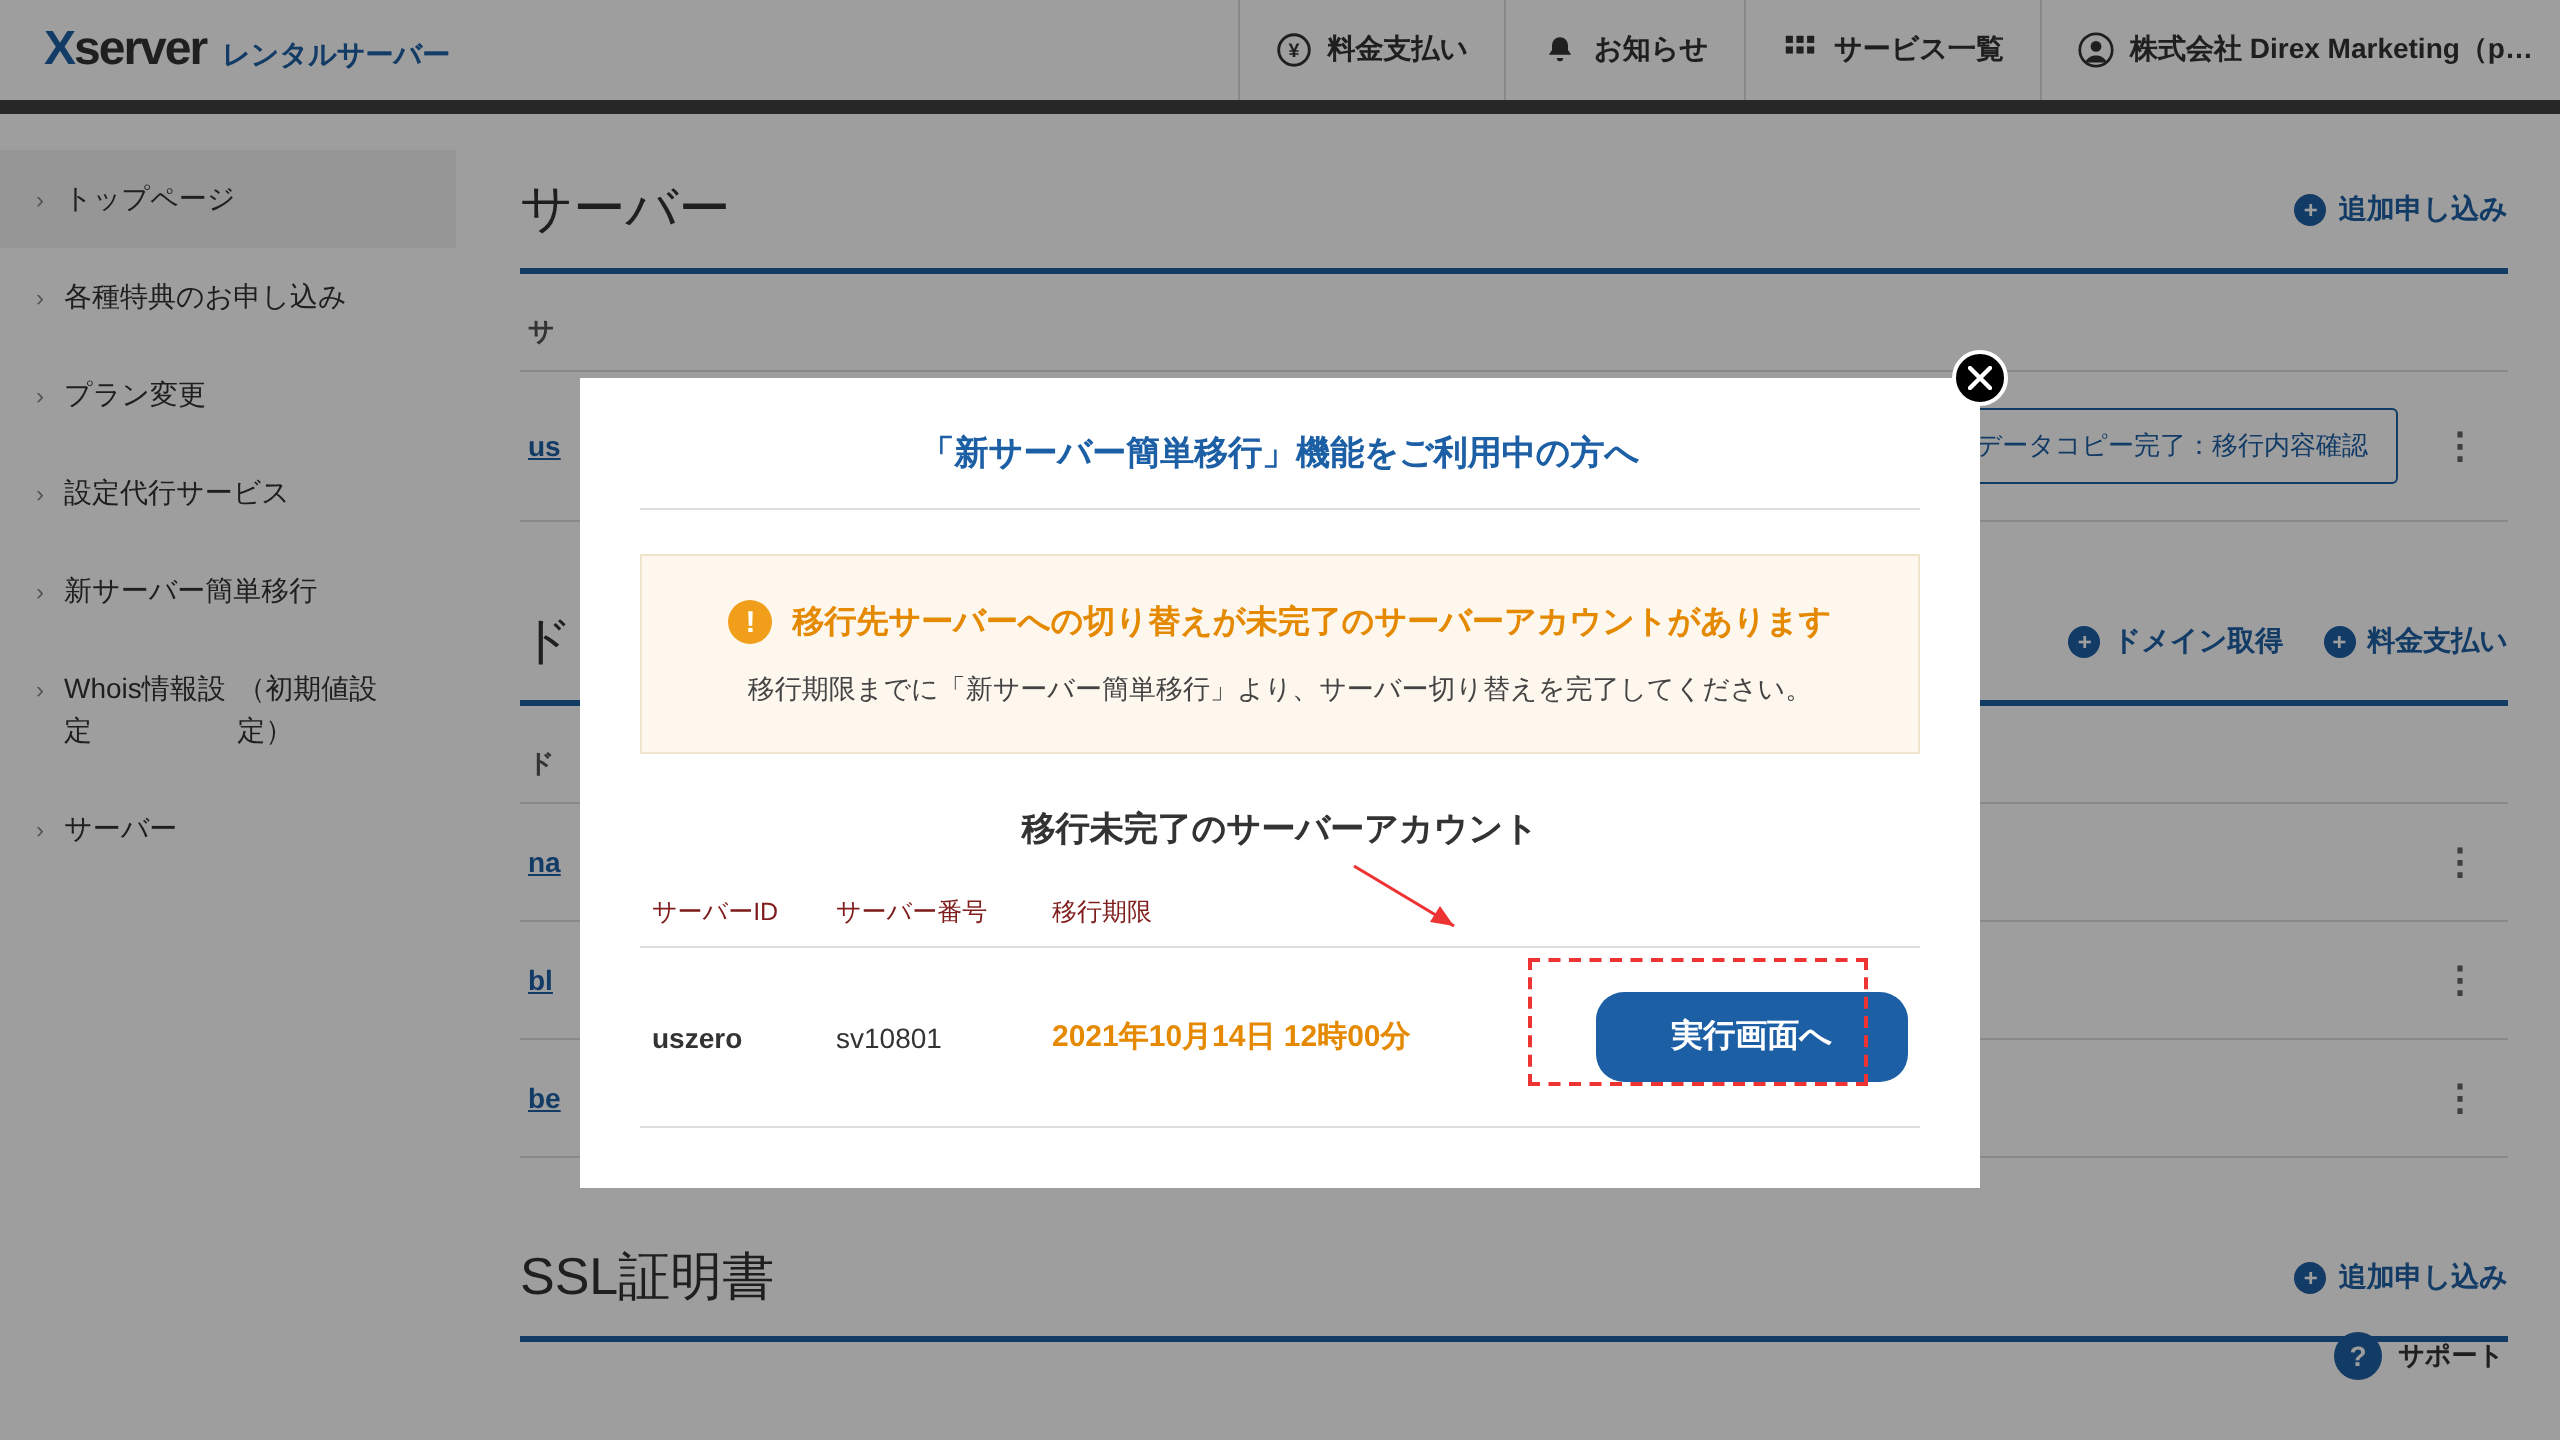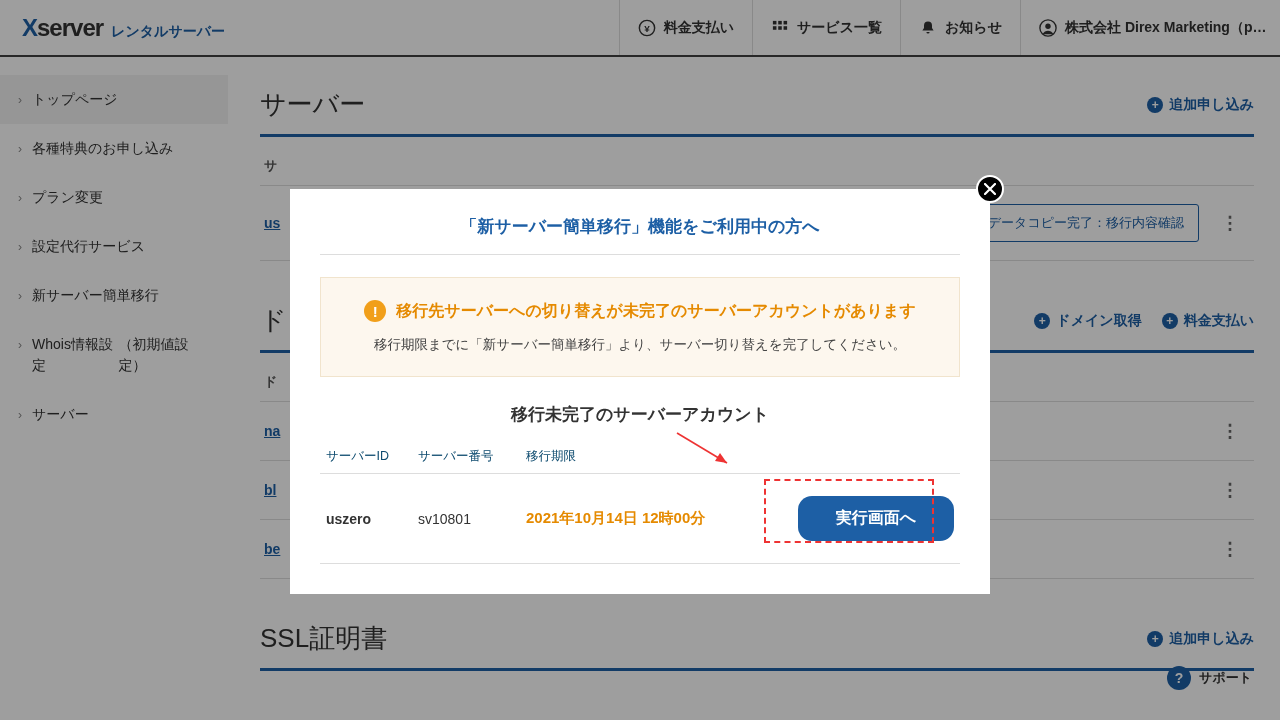--- a/index.html
+++ b/index.html
@@ -10,21 +10,21 @@
       background: #fff;
       width: 1280px;
       height: 720px;
       overflow: hidden;
       position: relative;
     }
 
     
     .header {
       height: 57px;
-      border-bottom: 2px solid #404040;
+      border-bottom: 7px solid #404040;
       display: flex;
       align-items: center;
       padding-left: 22px;
     }
     .logo {
       display: flex;
       align-items: baseline;
       gap: 4px;
     }
     .logo-x {
@@ -223,21 +223,21 @@
     .modal-subtitle {
       text-align: center;
       font-size: 17px;
       font-weight: 700;
       margin-top: 26px;
       margin-bottom: 14px;
     }
     .mtable-head {
       display: flex;
       font-size: 12.5px;
-      color: #0c4a6e;
+      color: #7f1d1d;
       padding: 8px 6px;
       border-bottom: 1px solid #ddd;
     }
     .mcol-id { width: 92px; }
     .mcol-num { width: 108px; }
     .mcol-deadline { flex: 1; }
     .mtable-row {
       display: flex;
       align-items: center;
       padding: 22px 6px;
@@ -299,38 +299,38 @@
       <span class="hicon">
         <svg viewBox="0 0 20 20" width="18" height="18">
             <circle cx="10" cy="10" r="8.5" fill="none" stroke="#333" stroke-width="1.6"></circle>
             <text x="10" y="14" text-anchor="middle" font-size="11" font-weight="700" fill="#333">¥</text>
           </svg>
       </span>
       <span>料金支払い</span>
     </div>
     <div class="hnav-item">
       <span class="hicon">
+        <svg viewBox="0 0 20 20" width="16" height="16">
+            <path d="M10 2a5 5 0 0 0-5 5v3l-2 3h14l-2-3V7a5 5 0 0 0-5-5zm-2 13a2 2 0 0 0 4 0" fill="#333"></path>
+          </svg>
+      </span>
+      <span>お知らせ</span>
+    </div>
+    <div class="hnav-item">
+      <span class="hicon">
         <svg viewBox="0 0 18 18" width="16" height="16">
             <rect x="1" y="1" width="4" height="4" fill="#333"></rect>
             <rect x="7" y="1" width="4" height="4" fill="#333"></rect>
             <rect x="13" y="1" width="4" height="4" fill="#333"></rect>
             <rect x="1" y="7" width="4" height="4" fill="#333"></rect>
             <rect x="7" y="7" width="4" height="4" fill="#333"></rect>
             <rect x="13" y="7" width="4" height="4" fill="#333"></rect>
           </svg>
       </span>
       <span>サービス一覧</span>
-    </div>
-    <div class="hnav-item">
-      <span class="hicon">
-        <svg viewBox="0 0 20 20" width="16" height="16">
-            <path d="M10 2a5 5 0 0 0-5 5v3l-2 3h14l-2-3V7a5 5 0 0 0-5-5zm-2 13a2 2 0 0 0 4 0" fill="#333"></path>
-          </svg>
-      </span>
-      <span>お知らせ</span>
     </div>
     <div class="hnav-item">
       <span class="hicon">
         <svg viewBox="0 0 20 20" width="18" height="18">
             <circle cx="10" cy="10" r="9" fill="none" stroke="#333" stroke-width="1.5"></circle>
             <circle cx="10" cy="8" r="3" fill="#333"></circle>
             <path d="M4 17c1-3 4-4 6-4s5 1 6 4" fill="#333"></path>
           </svg>
       </span>
       <span>株式会社 Direx Marketing（p…</span>

